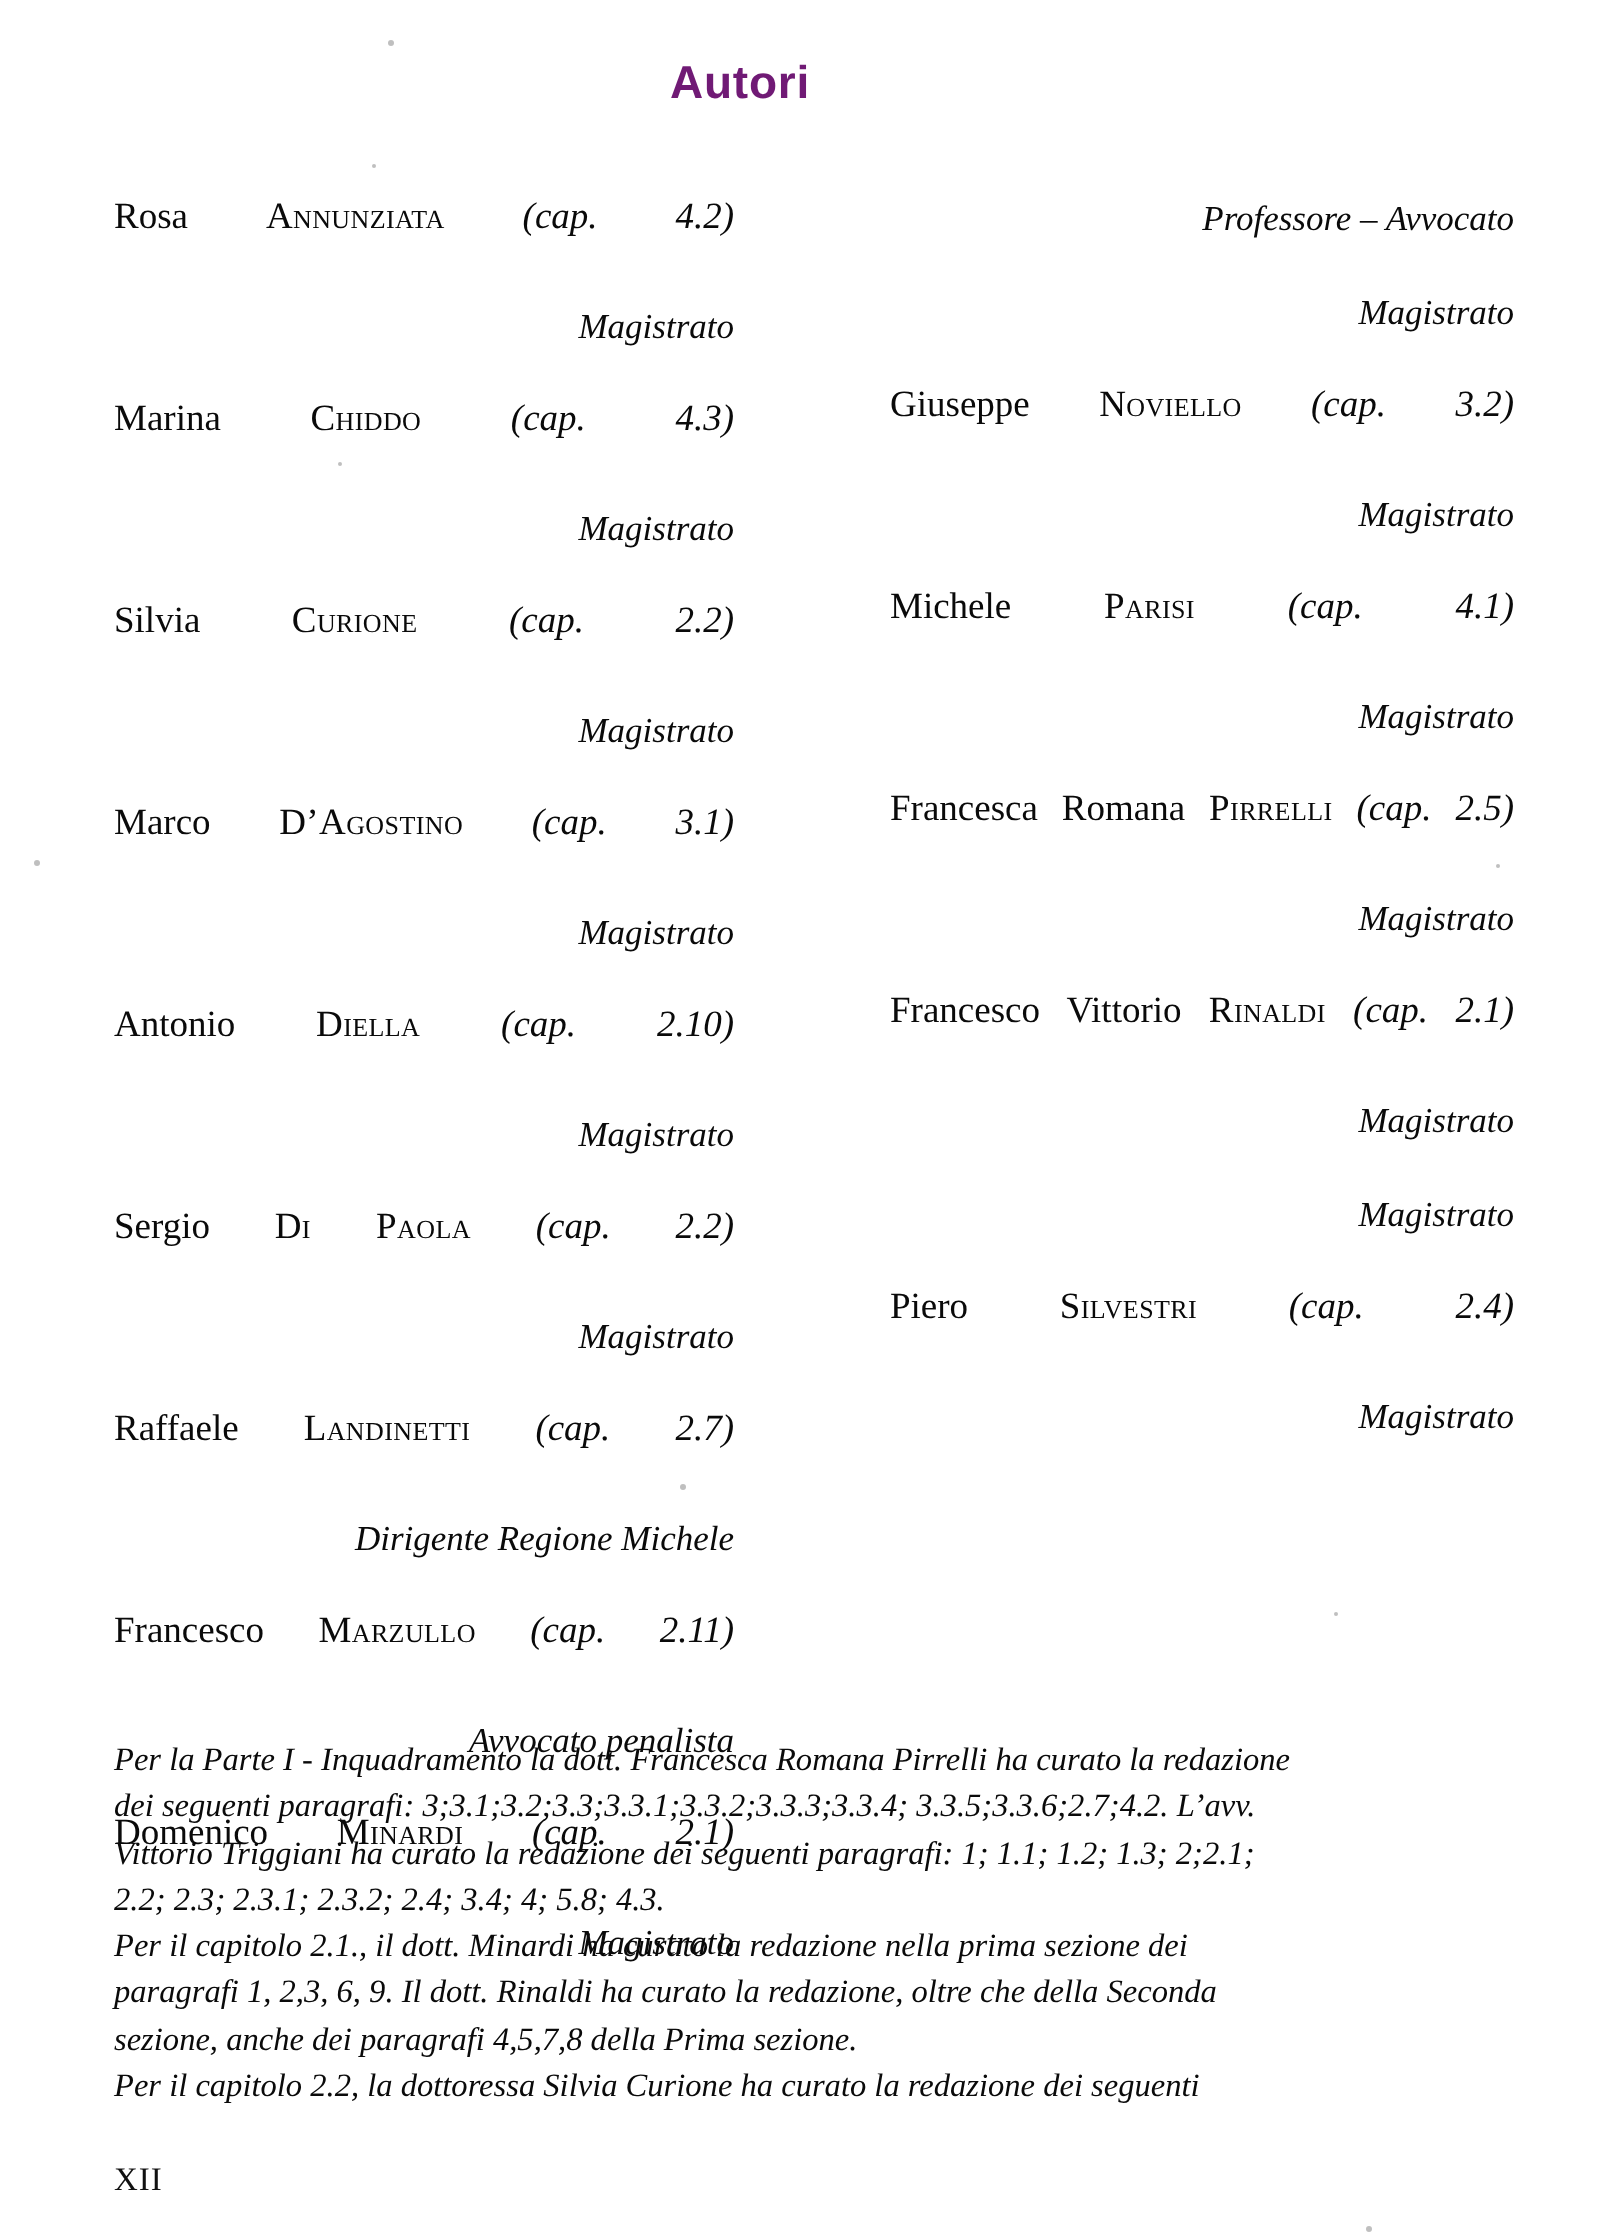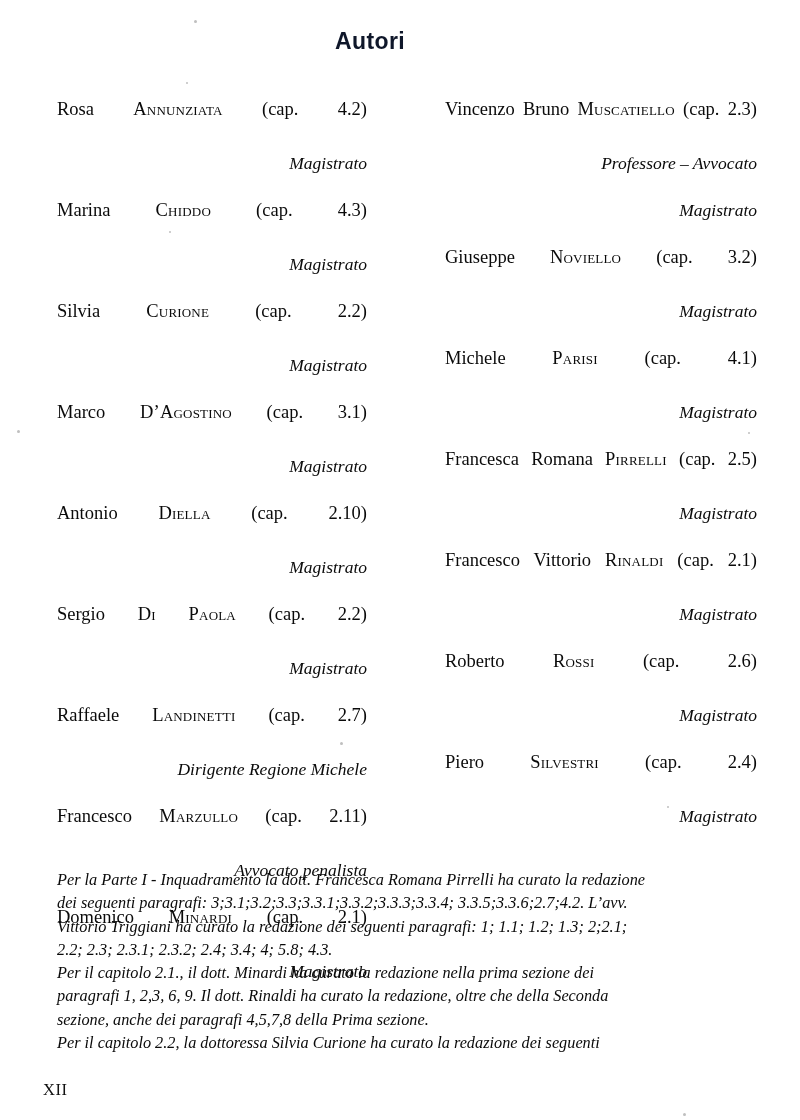--- a/index.html
+++ b/index.html
@@ -27,21 +27,21 @@
   .title {
     position: absolute;
     top: 28px;
     left: 0;
     width: 740px;
     text-align: center;
     font-family: "Liberation Sans", "DejaVu Sans", sans-serif;
     font-weight: bold;
     font-size: 23px;
     letter-spacing: 0.4px;
-    color: #0f172a;
+    color: #701a75;
   }
 
   
   .columns {
     position: absolute;
     top: 96px;
     left: 0;
     width: 800px;
     height: 710px;
   }
@@ -77,20 +77,21 @@
   .given {
     font-weight: normal;
   }
   .surname {
     font-weight: normal;
     font-variant: small-caps;
     letter-spacing: 0.2px;
   }
   .chapters {
     font-weight: normal;
+    font-style: italic;
   }
 
   .entry .role {
     font-style: italic;
     font-size: 17.5px;
     line-height: 26px;
     margin: 0;
     text-align: right;
   }
 
@@ -111,21 +112,21 @@
     text-indent: 0;
   }
   .note .nline {
     display: block;
     white-space: nowrap;
   }
 
   
   .folio {
     position: absolute;
-    left: 43px;
+    left: 57px;
     top: 1080px;
     font-size: 16.5px;
     letter-spacing: 0.5px;
     color: #111;
   }
 
   
   .speck {
     position: absolute;
     background: #8a8a8a;
@@ -176,21 +177,20 @@
         <p class="role">Avvocato penalista</p>
       </div>
       <div class="entry">
         <p class="name-line"><span class="given">Domenico </span><span class="surname">Minardi</span><span class="chapters"> (cap. 2.1)</span></p>
         <p class="role">Magistrato</p>
       </div>
     </div>
 
     <div class="col col-right">
       <div class="entry">
-        <p class="name-line"><span class="given">Vincenzo Bruno </span><span class="surname">Muscatiello</span><span class="chapters"> (cap. 2.3)</span></p>
         <p class="role">Professore – Avvocato</p>
       </div>
       <div class="entry">
         <p class="role">Magistrato</p>
       </div>
       <div class="entry">
         <p class="name-line"><span class="given">Giuseppe </span><span class="surname">Noviello</span><span class="chapters"> (cap. 3.2)</span></p>
         <p class="role">Magistrato</p>
       </div>
       <div class="entry">
@@ -199,21 +199,20 @@
       </div>
       <div class="entry">
         <p class="name-line"><span class="given">Francesca Romana </span><span class="surname">Pirrelli</span><span class="chapters"> (cap. 2.5)</span></p>
         <p class="role">Magistrato</p>
       </div>
       <div class="entry">
         <p class="name-line"><span class="given">Francesco Vittorio </span><span class="surname">Rinaldi</span><span class="chapters"> (cap. 2.1)</span></p>
         <p class="role">Magistrato</p>
       </div>
       <div class="entry">
-        <p class="name-line"><span class="given">Roberto </span><span class="surname">Rossi</span><span class="chapters"> (cap. 2.6)</span></p>
         <p class="role">Magistrato</p>
       </div>
       <div class="entry">
         <p class="name-line"><span class="given">Piero </span><span class="surname">Silvestri</span><span class="chapters"> (cap. 2.4)</span></p>
         <p class="role">Magistrato</p>
       </div>
     </div>
 
   </div>
 

